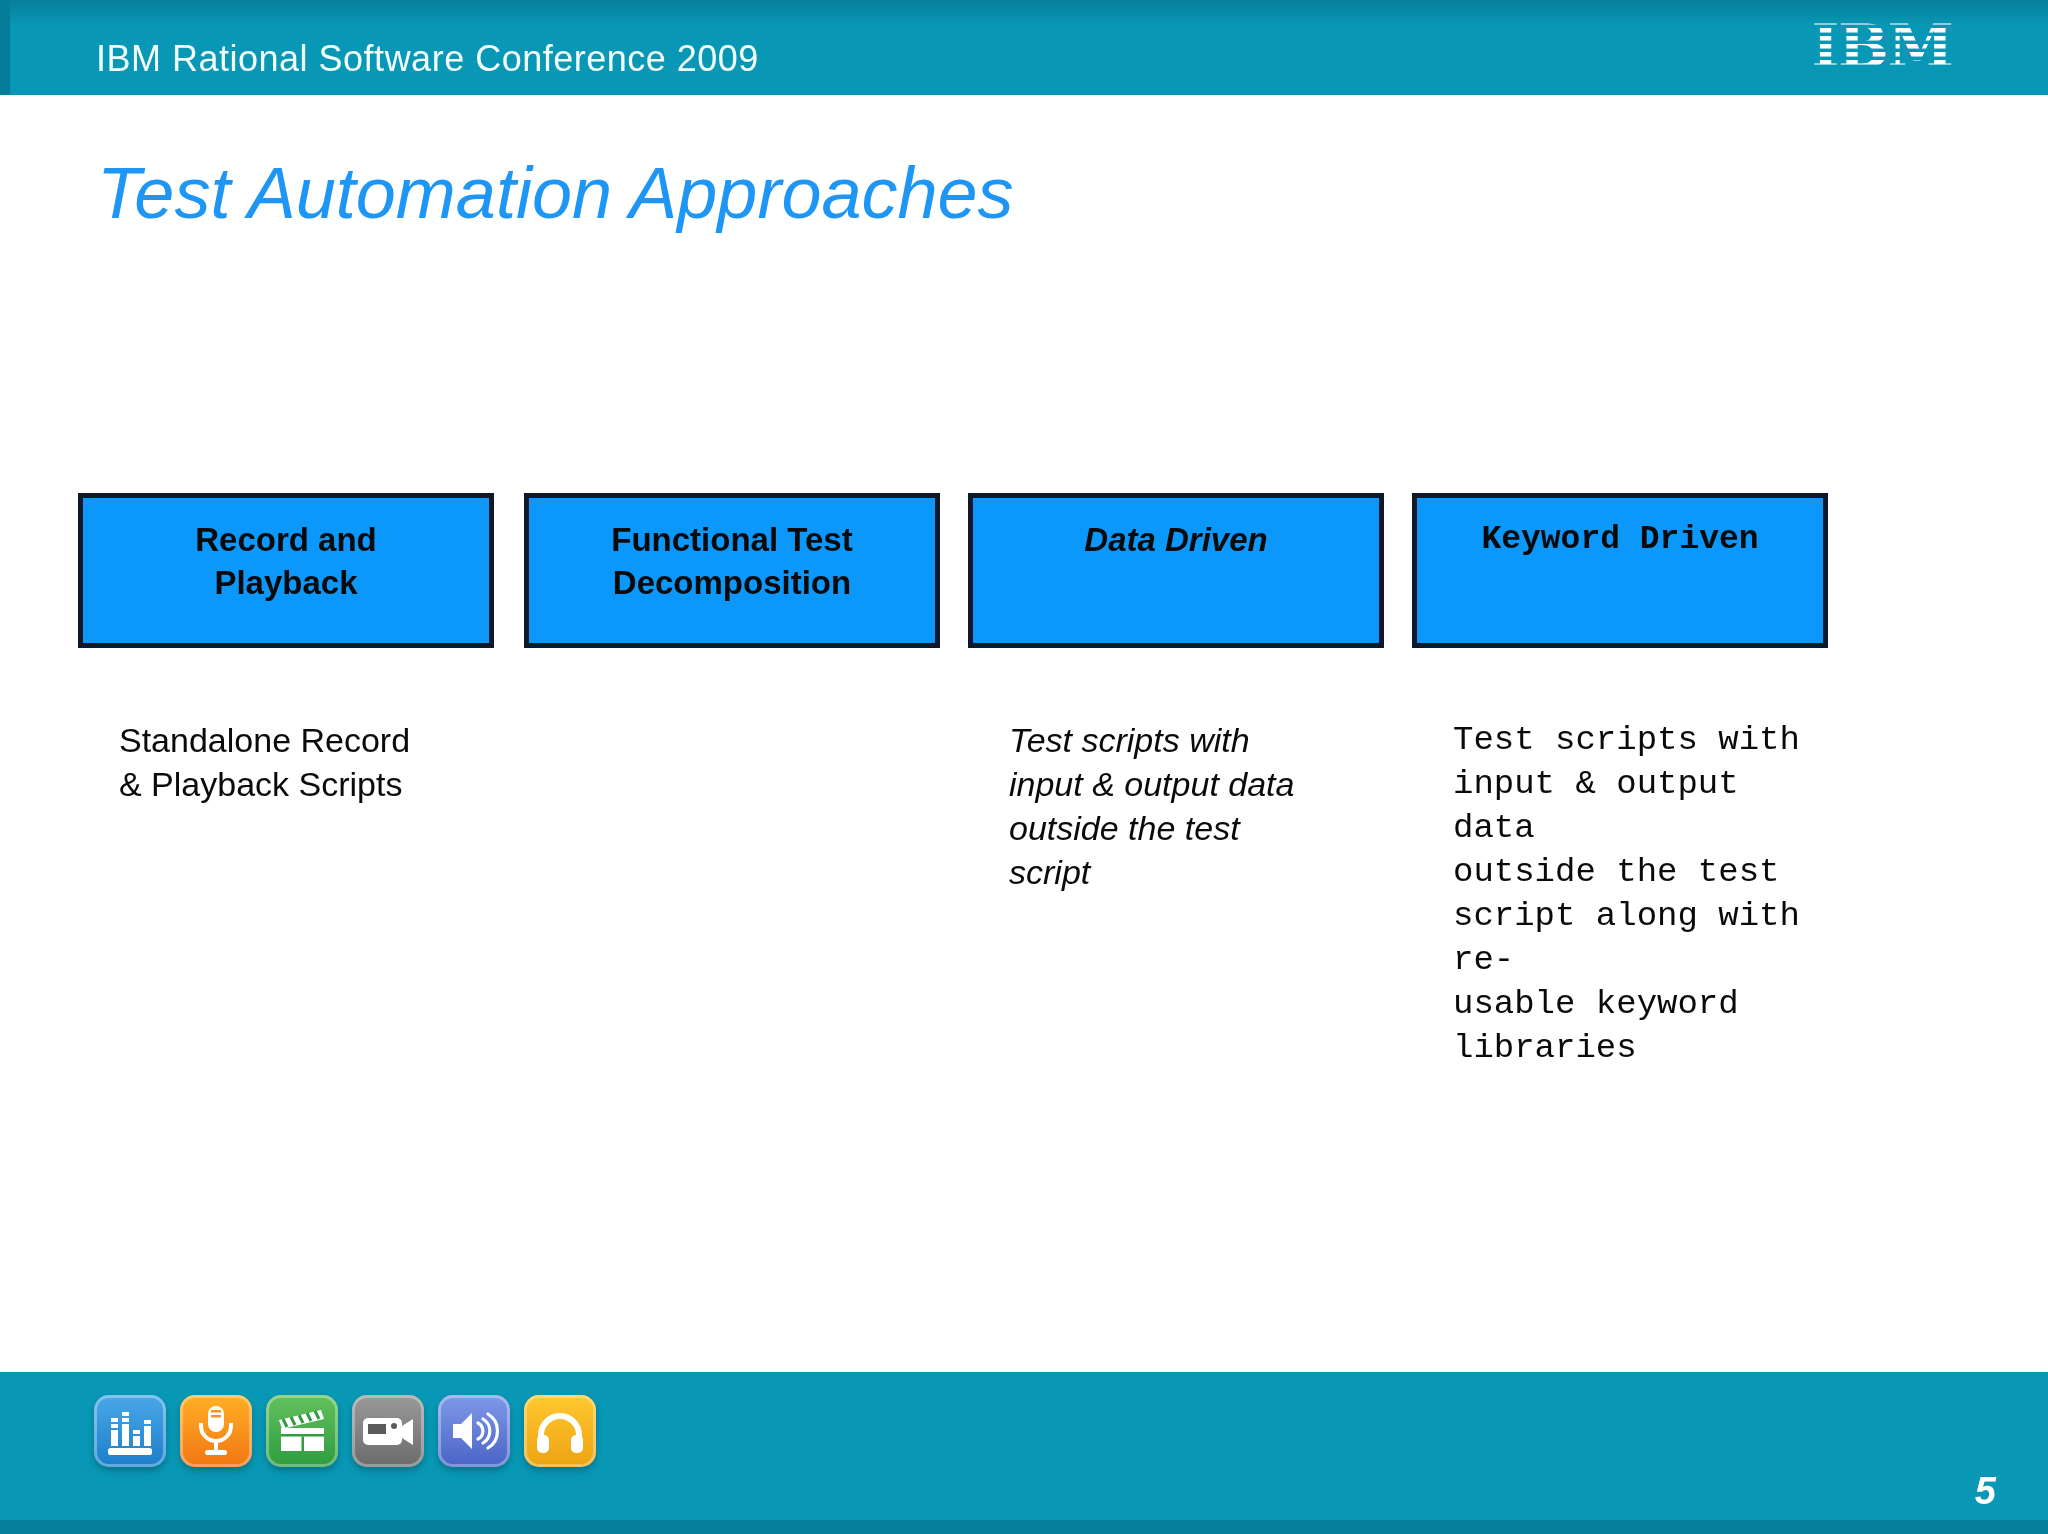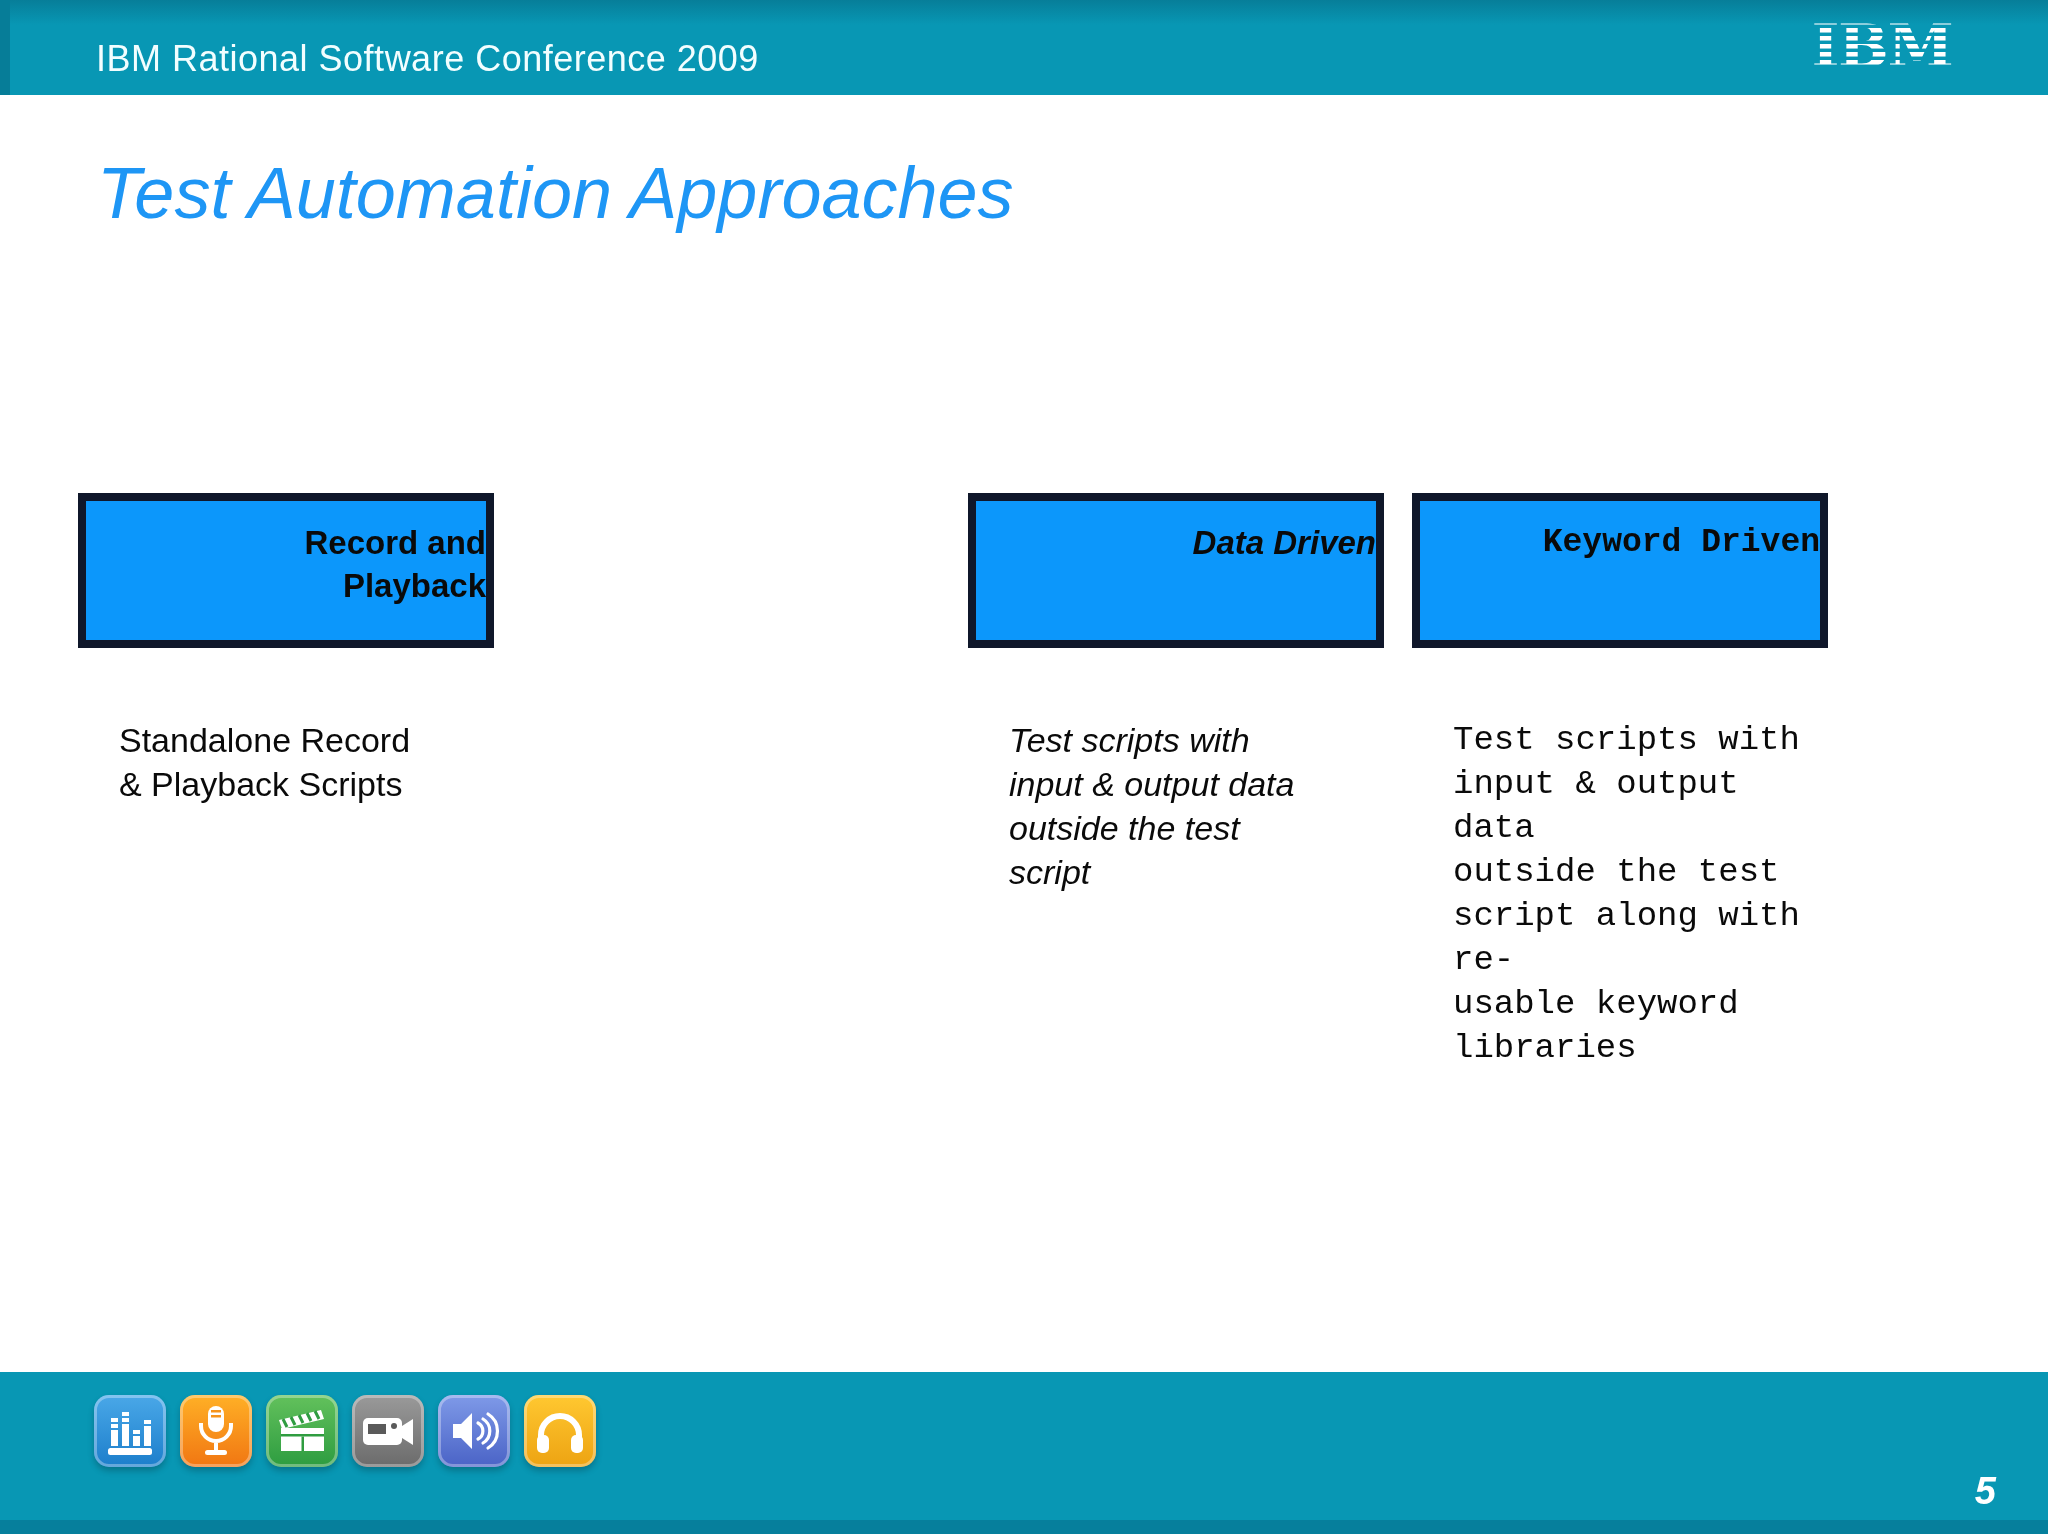--- a/index.html
+++ b/index.html
@@ -26,22 +26,22 @@
   .page-title{
     position:absolute;left:97px;top:152px;
     font-size:72px;font-weight:400;color:#1e96f5;white-space:nowrap;font-style:italic;
   }
 
   
   .col{position:absolute;top:493px;width:416px;}
   .col1{left:78px;} .col2{left:524px;} .col3{left:968px;font-style:italic;} .col4{left:1412px;font-family:Liberation Mono, monospace;}
   .abox{
     box-sizing:border-box;height:155px;width:100%;
-    background:#0c97fb;border:8px solid #0f172a;
-    text-align:right;padding-top:20px;
+    background:#0c97fb;border:5px solid #0f172a;
+    text-align:center;padding-top:20px;
   }
   .abox-label{
     font-size:33px;line-height:43px;font-weight:bold;color:#0a0a0a;white-space:pre-line;
   }
   .adesc{
     margin:70px 0 0 41px;
     font-size:34px;line-height:44px;color:#0a0a0a;white-space:pre-line;
   }
 
   
@@ -90,20 +90,24 @@
   <div class="col col1">
     <div class="abox">
       <div class="abox-label">Record and
 Playback</div>
     </div>
     <div class="adesc">Standalone Record
 &amp; Playback Scripts</div>
   </div>
 
   <div class="col col2">
+    <div class="abox">
+      <div class="abox-label">Functional Test
+Decomposition</div>
+    </div>
   </div>
 
   <div class="col col3">
     <div class="abox">
       <div class="abox-label">Data Driven</div>
     </div>
     <div class="adesc">Test scripts with
 input &amp; output data
 outside the test
 script</div>

